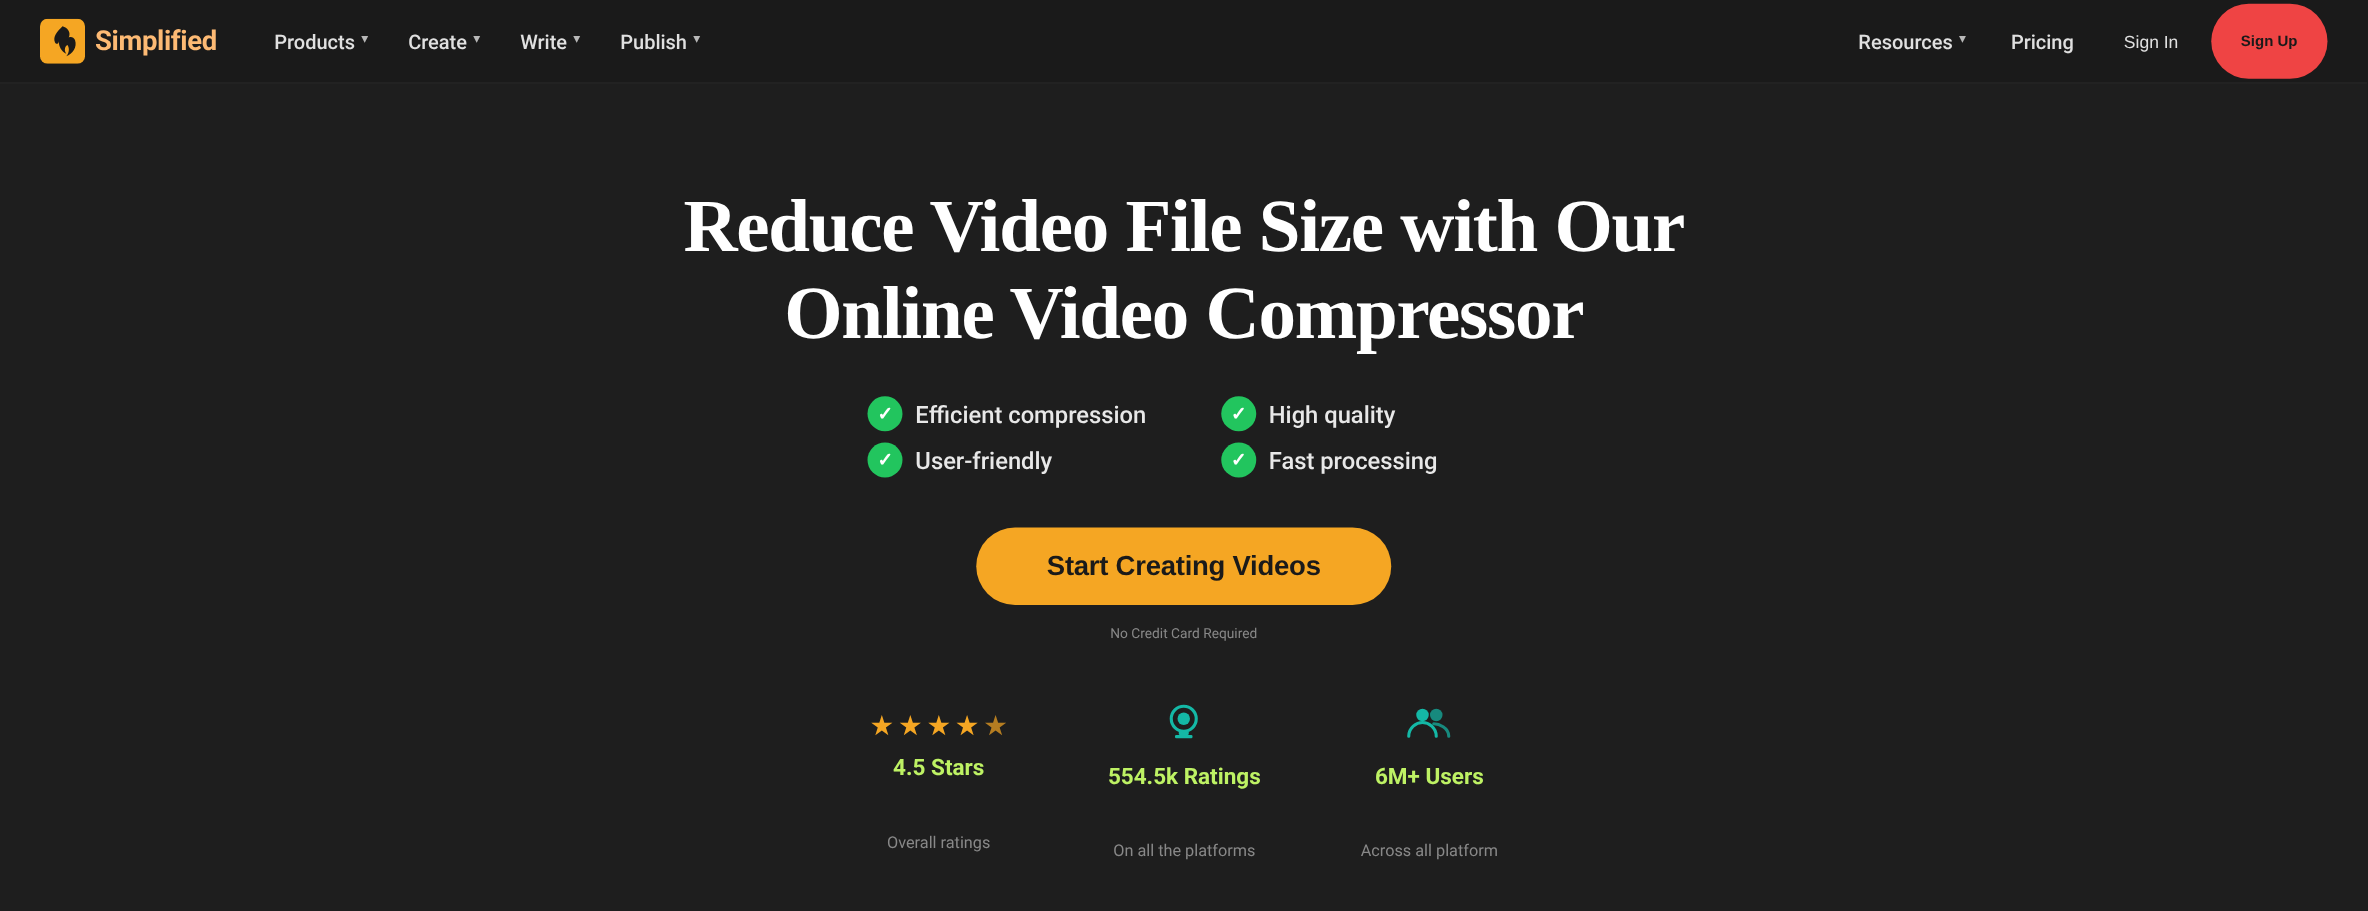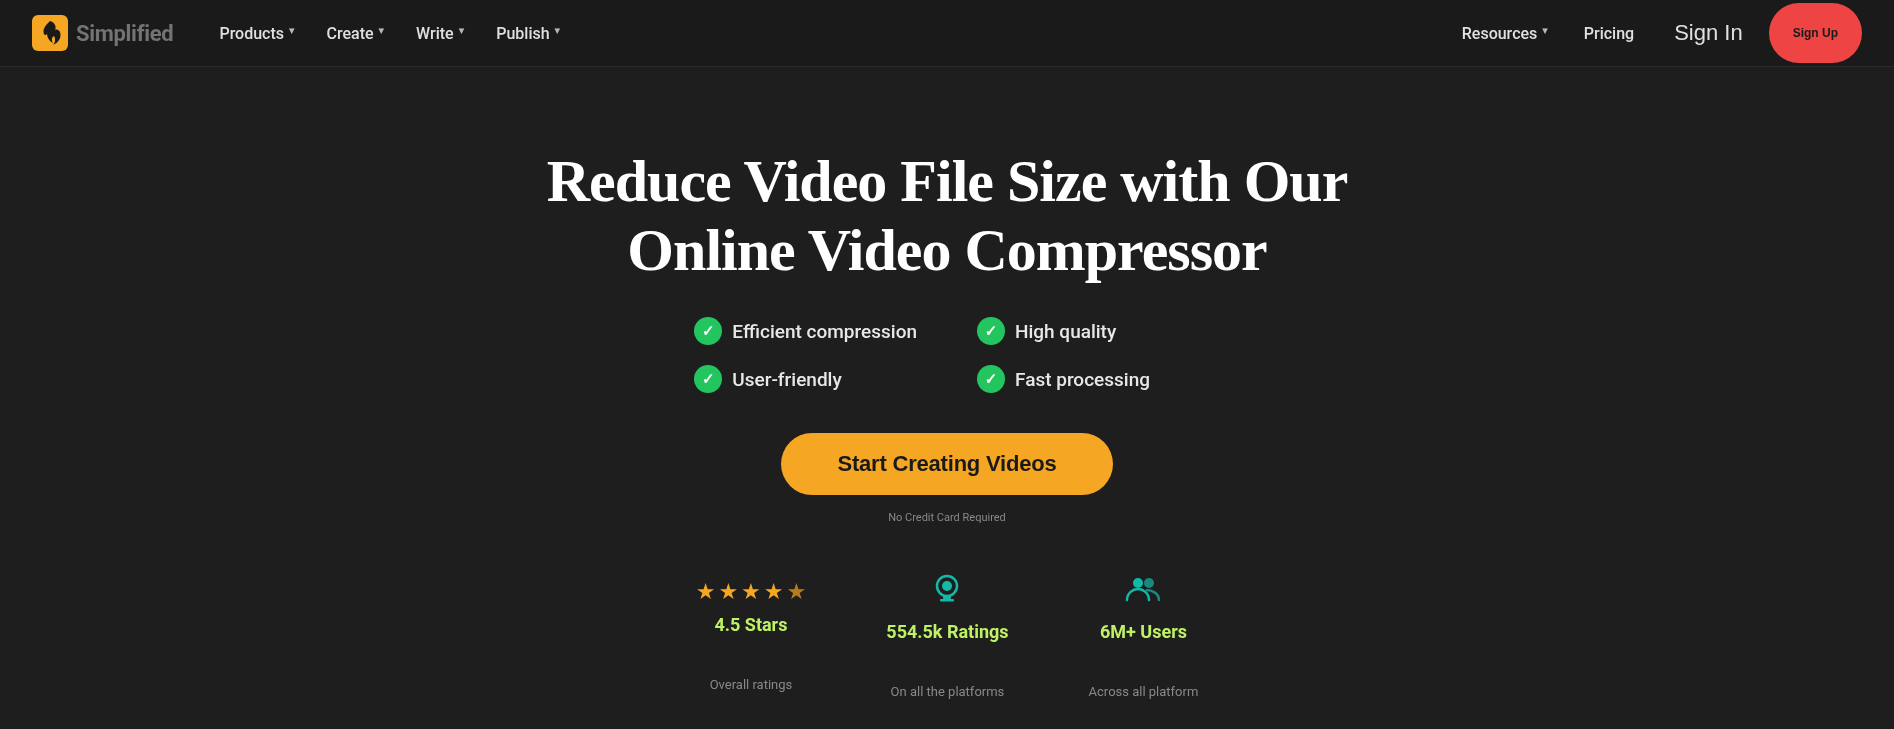--- a/index.html
+++ b/index.html
@@ -26,21 +26,21 @@
       align-items: center;
       gap: 8px;
       text-decoration: none;
       margin-right: 32px;
     }
     .logo-icon {
       width: 36px;
       height: 36px;
     }
     .logo-text {
-      color: #737373;
+      color: #fdba74;
       font-size: 22px;
       font-weight: 700;
       letter-spacing: -0.3px;
     }
     .nav-links {
       display: flex;
       align-items: center;
       gap: 4px;
       flex: 1;
     }
@@ -62,21 +62,21 @@
     }
     .nav-right {
       display: flex;
       align-items: center;
       gap: 8px;
       margin-left: auto;
     }
     .nav-right .nav-item { }
     .btn-signin {
       color: #e0e0e0;
-      font-size: 22px;
+      font-size: 14px;
       font-weight: 500;
       padding: 8px 18px;
       border-radius: 6px;
       cursor: pointer;
       background: transparent;
       border: none;
     }
     .btn-signup {
       background: #ef4444;
       color: #1a1a1a;
@@ -103,21 +103,21 @@
       line-height: 1.15;
       color: #fff;
       max-width: 900px;
       margin-bottom: 32px;
       letter-spacing: -1px;
       font-family: Liberation Serif, serif;
     }
     .features-grid {
       display: grid;
       grid-template-columns: 1fr 1fr;
-      gap: 20px 60px;
+      gap: 9px 60px;
       margin-bottom: 40px;
     }
     .feature-item {
       display: flex;
       align-items: center;
       gap: 10px;
       font-size: 19px;
       font-weight: 500;
       color: #e8e8e8;
     }

